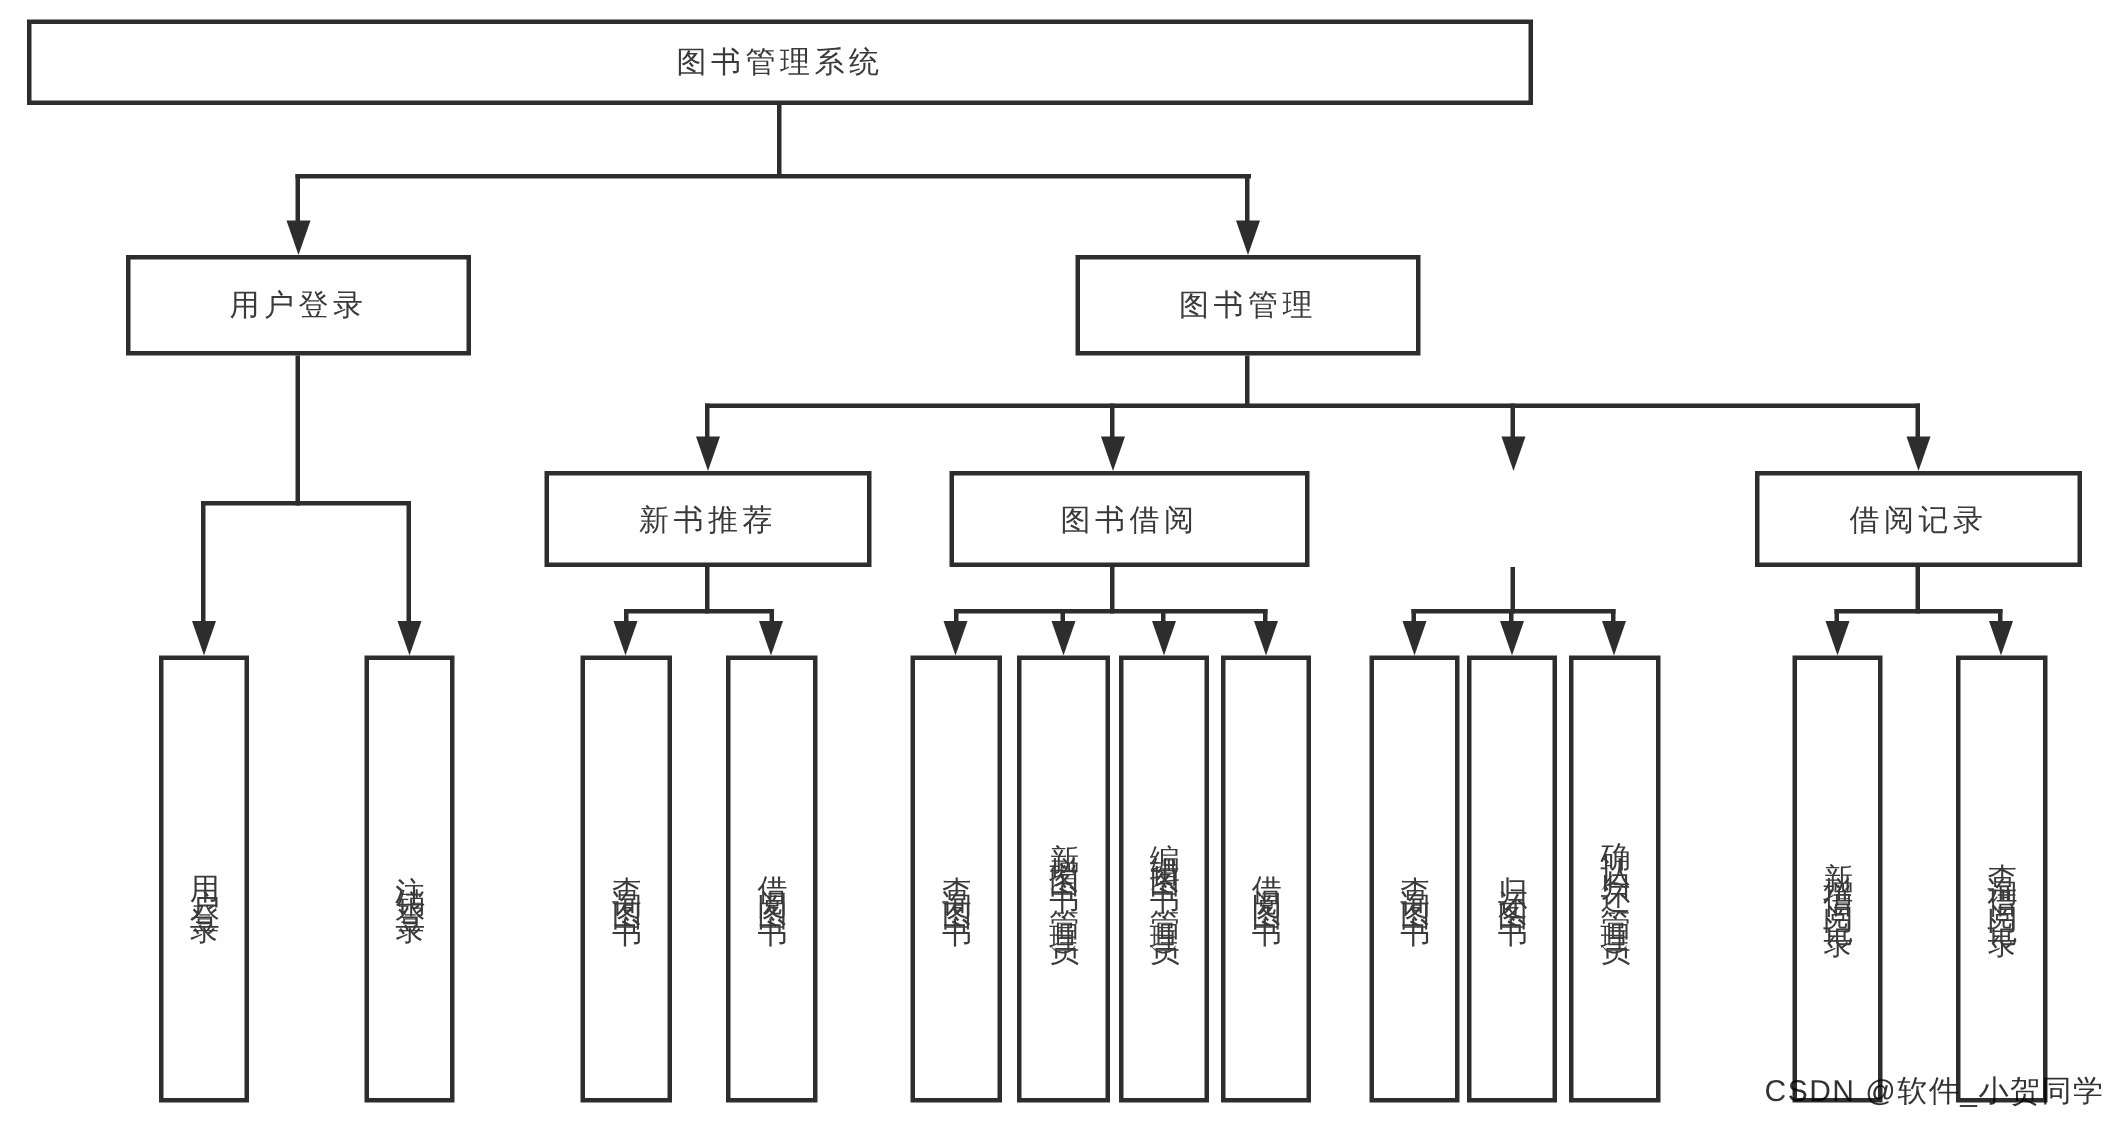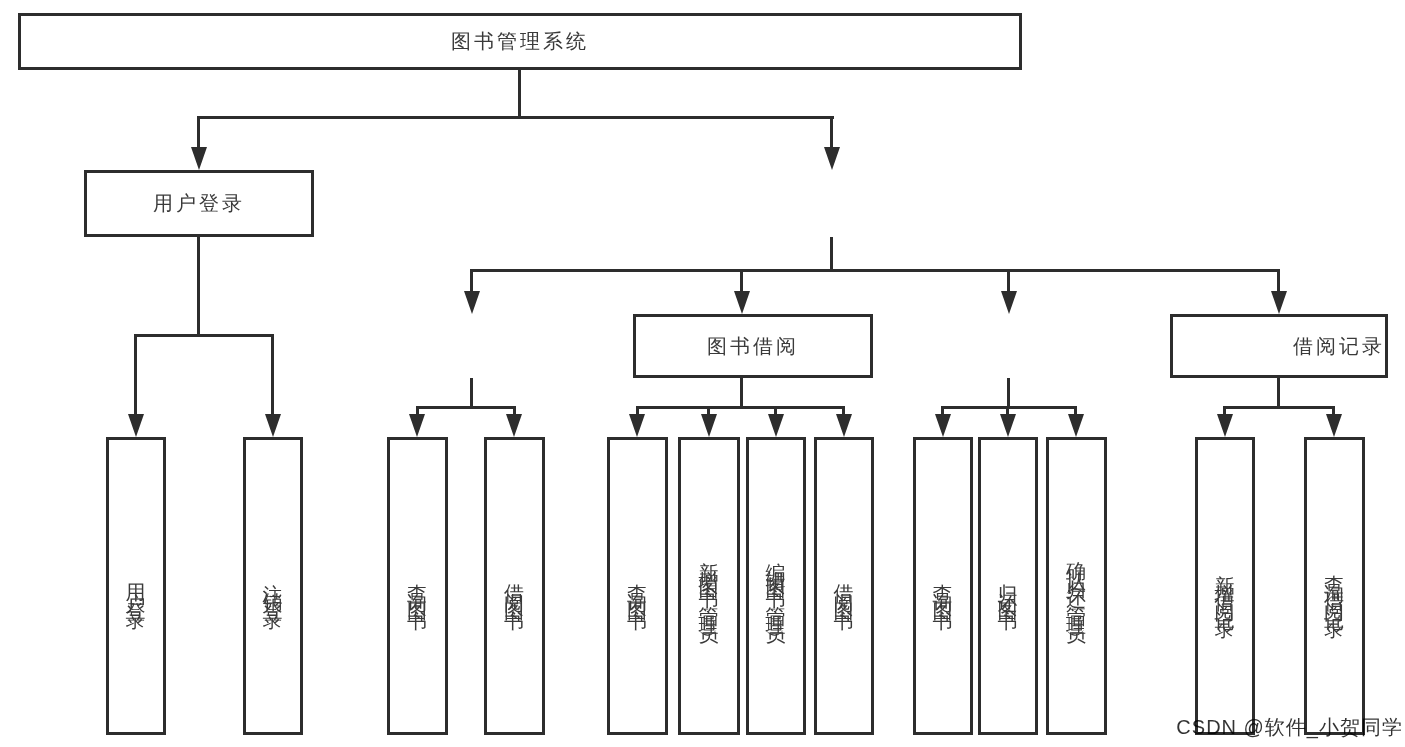--- a/index.html
+++ b/index.html
@@ -33,25 +33,31 @@
 
 <div class="stage">
 
   <div class="box" style="left:18px;top:13px;width:1004px;height:57px;text-align:right;">
     <span class="hlabel">图书管理系统</span>
   </div>
 
   <div class="box" style="left:84px;top:170px;width:230px;height:67px;">
     <span class="hlabel">用户登录</span>
   </div>
+  <div class="box" style="left:717px;top:170px;width:230px;height:67px;">
+    <span class="hlabel">图书管理</span>
+  </div>
 
+  <div class="box" style="left:363px;top:314px;width:218px;height:64px;">
+    <span class="hlabel">新书推荐</span>
+  </div>
   <div class="box" style="left:633px;top:314px;width:240px;height:64px;">
     <span class="hlabel">图书借阅</span>
   </div>
-  <div class="box" style="left:1170px;top:314px;width:218px;height:64px;justify-content:flex-end;">
+  <div class="box" style="left:1170px;top:314px;width:218px;height:64px;">
     <span class="hlabel">借阅记录</span>
   </div>
 
   <div class="box" style="left:106px;top:437px;width:60px;height:298px;">
     <span class="leaf-label">用户登录</span>
   </div>
   <div class="box" style="left:243px;top:437px;width:60px;height:298px;">
     <span class="leaf-label">注销登录</span>
   </div>
 

